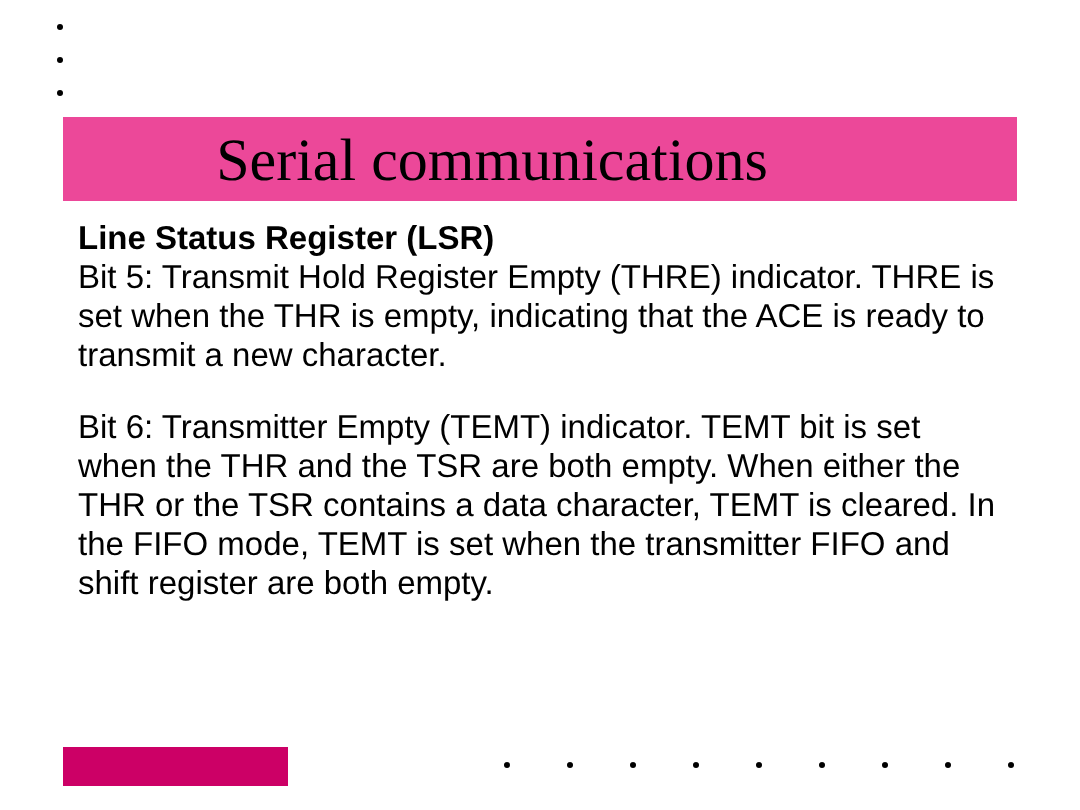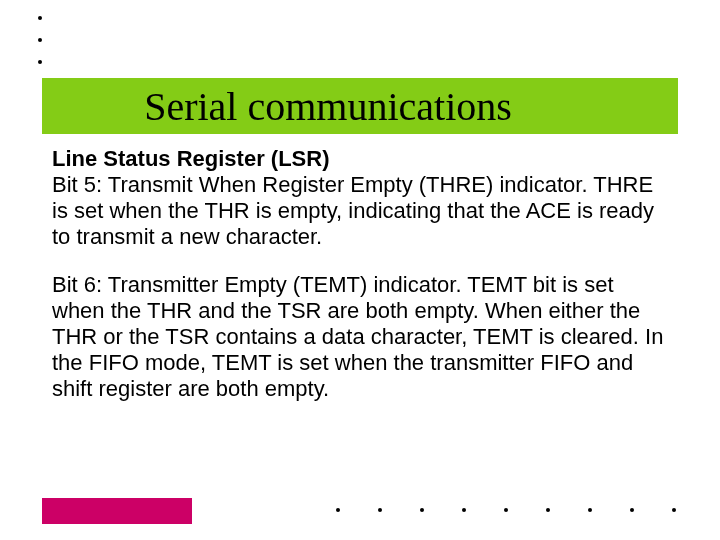--- a/index.html
+++ b/index.html
@@ -28,21 +28,21 @@
     background: #000;
     border-radius: 50%;
     margin-bottom: 18px;
   }
   .title-band {
     position: absolute;
     top: 78px;
     left: 42px;
     width: 636px;
     height: 56px;
-    background: #84cc16;
+    background: #ec4899;
     display: flex;
     align-items: center;
     justify-content: center;
   }
   .title-text {
     font-family: "Times New Roman", Times, serif;
     font-size: 40px;
     font-weight: 400;
     color: #000;
     margin-left: -64px;
@@ -94,21 +94,21 @@
     <div class="dot"></div>
   </div>
 
   <div class="title-band">
     <div class="title-text">Serial communications</div>
   </div>
 
   <div class="body-area">
     <div class="para">
       <span class="lsr-heading">Line Status Register (LSR)</span><br>
-      <span>Bit 5: Transmit When Register Empty (THRE) indicator. THRE is set when the THR is empty, indicating that the ACE is ready to transmit a new character.</span>
+      <span>Bit 5: Transmit Hold Register Empty (THRE) indicator. THRE is set when the THR is empty, indicating that the ACE is ready to transmit a new character.</span>
     </div>
     <div class="para">
       <span>Bit 6: Transmitter Empty (TEMT) indicator. TEMT bit is set when the THR and the TSR are both empty. When either the THR or the TSR contains a data character, TEMT is cleared. In the FIFO mode, TEMT is set when the transmitter FIFO and shift register are both empty.</span>
     </div>
   </div>
 
   <div class="accent-bar"></div>
 
   <div class="dots-bottom">
     <div class="dot"></div>

